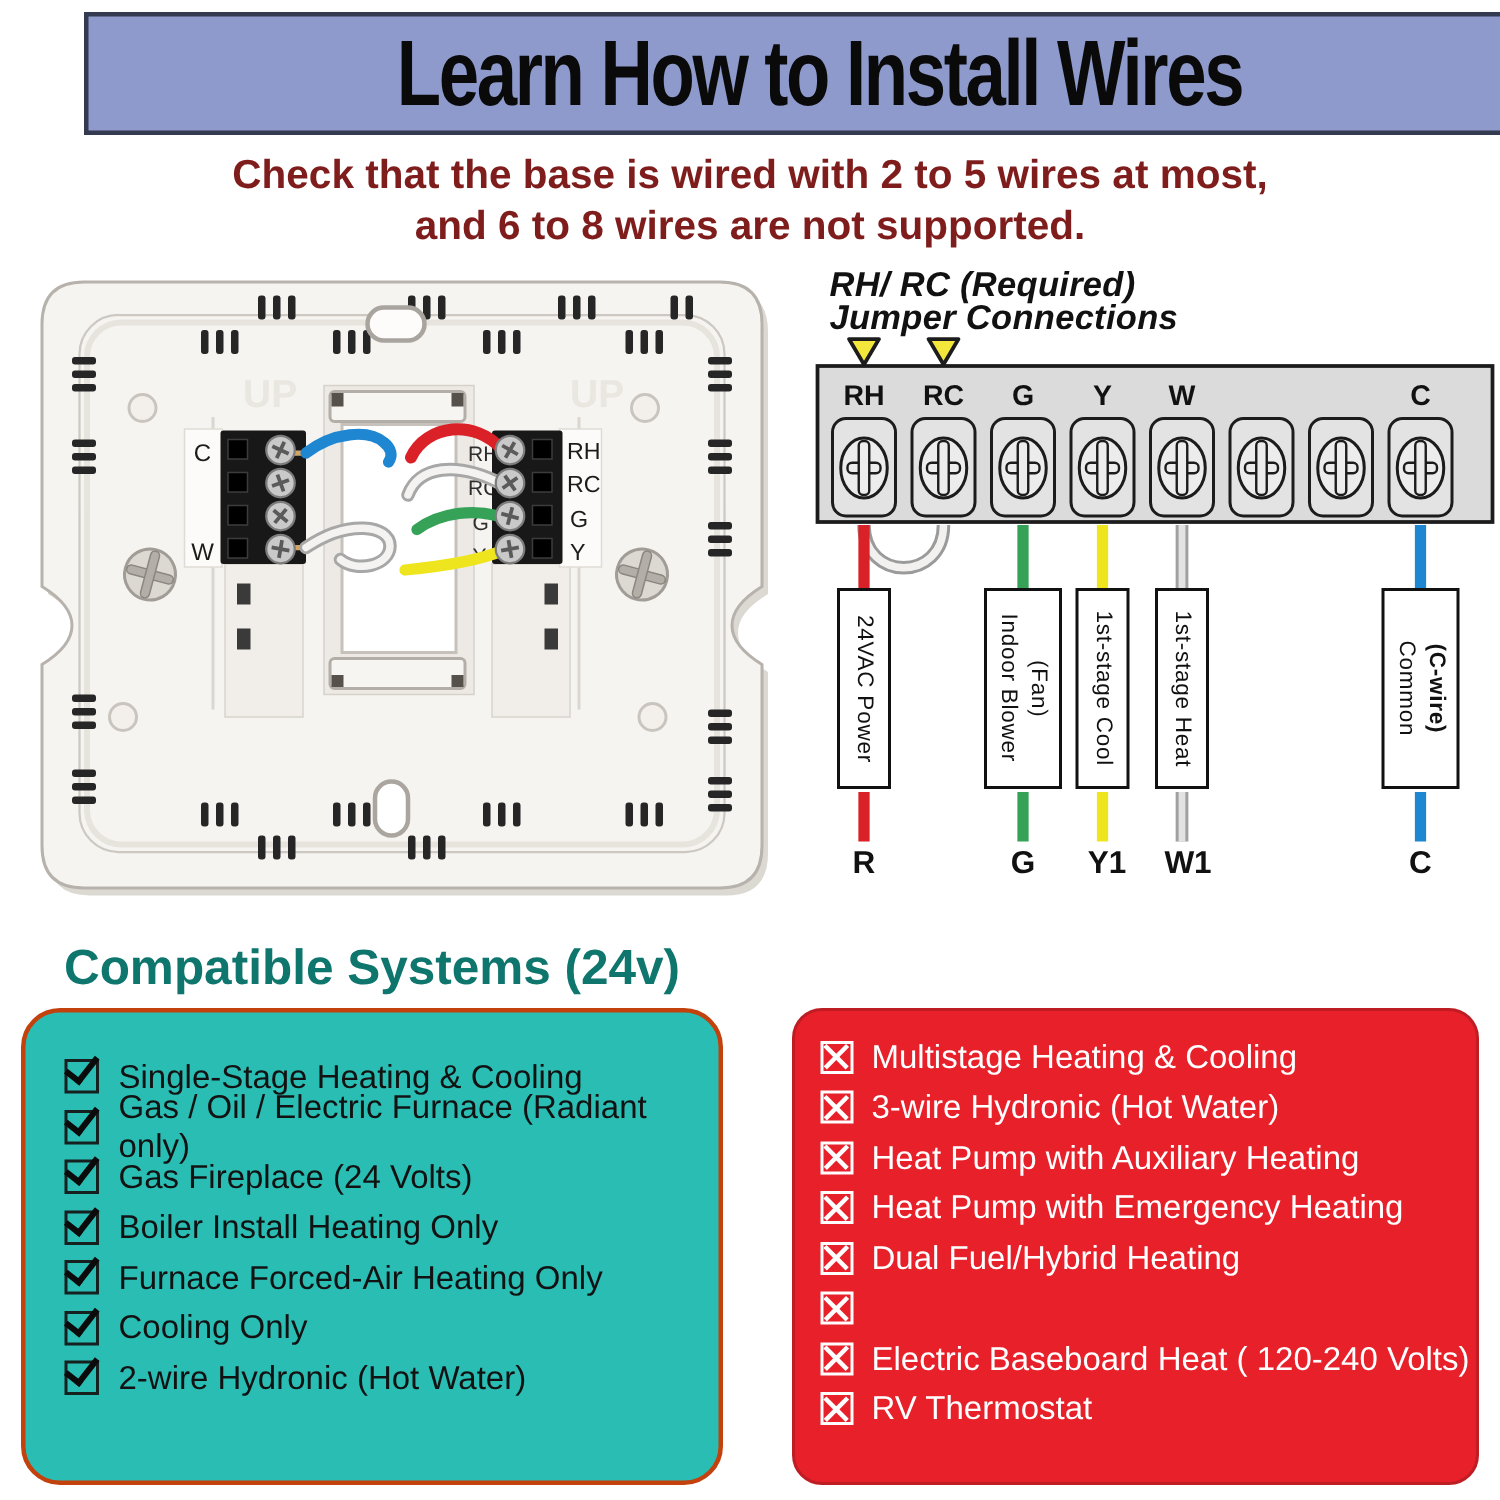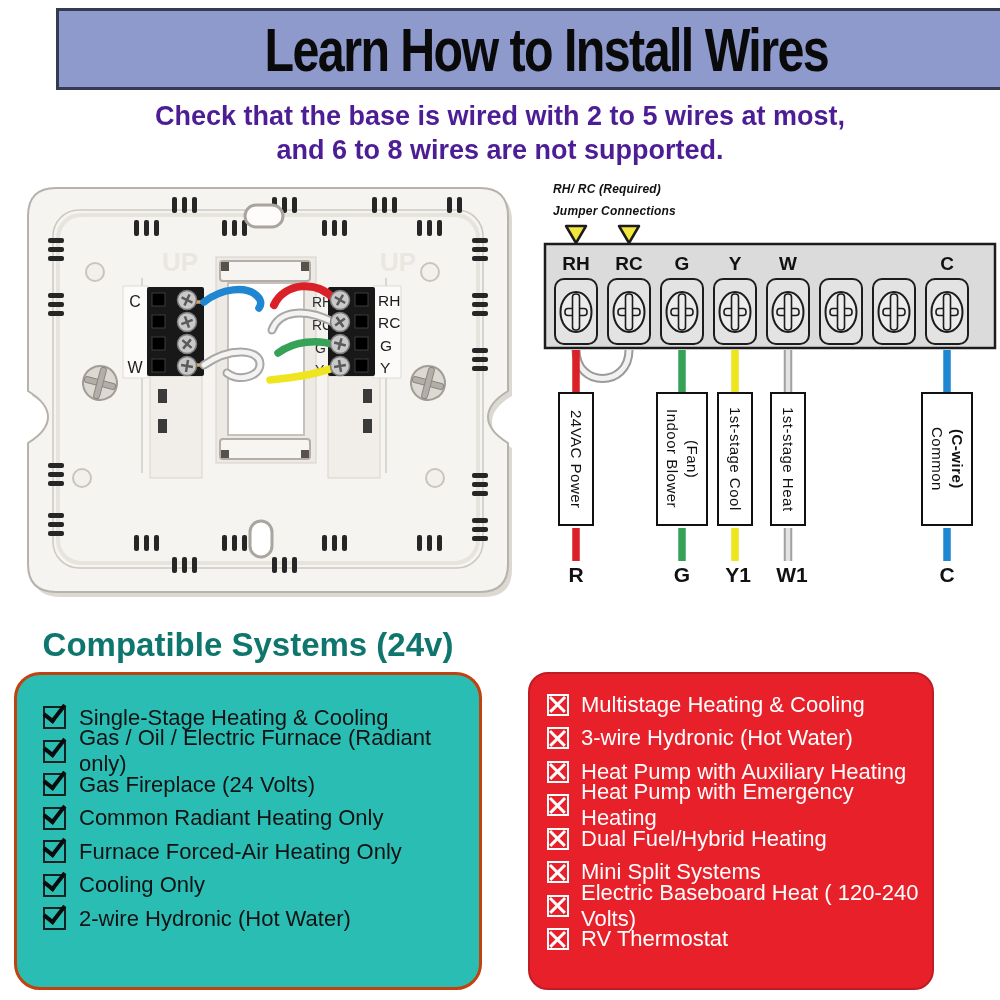--- a/index.html
+++ b/index.html
@@ -13,21 +13,21 @@
   .banner-text{font-size:62px;font-weight:bold;color:#0a0a0a;white-space:nowrap;
                transform:scaleX(.78);letter-spacing:-2px;}
 
   
   .subtitle{position:absolute;left:0;top:99px;width:100%;text-align:center;
             font-size:27px;font-weight:bold;line-height:34px;}
 
   
   .plate{position:absolute;left:22px;top:183px;}
   .strip{position:absolute;left:540px;top:223px;}
-  .jumper-note{position:absolute;left:553px;top:178px;font-size:12px;font-weight:bold;
+  .jumper-note{position:absolute;left:553px;top:178px;font-size:23px;font-weight:bold;
                font-style:italic;color:#111;line-height:22px;letter-spacing:.2px;}
 
   
   .wirebox{position:absolute;top:392px;height:134px;background:#fff;border:2px solid #111;
            box-sizing:border-box;display:flex;align-items:center;justify-content:center;}
   .wb-r{left:558px;width:36px;}
   .wb-g{left:656px;width:52px;}
   .wb-y{left:717px;width:36px;}
   .wb-w{left:770px;width:36px;}
   .wb-c{left:921px;width:52px;}
@@ -37,21 +37,21 @@
   .bold-line{font-weight:bold;}
 
   
   .syshead{position:absolute;top:626px;font-size:33px;font-weight:bold;color:#0f766e;
            text-align:center;white-space:nowrap;}
   .comp-head{left:14px;width:468px;}
   .incomp-head{left:528px;width:458px;}
   .panel{position:absolute;top:672px;height:318px;box-sizing:border-box;}
   .comp-panel{left:14px;width:468px;border-radius:26px;border:3px solid #c2410c;
               padding:26px 0 0 26px;}
-  .incomp-panel{left:528px;width:406px;border-radius:20px;border:2px solid #bf1d24;
+  .incomp-panel{left:528px;width:458px;border-radius:20px;border:2px solid #bf1d24;
                 padding:14px 0 0 17px;}
   .check-item,.x-item{display:flex;align-items:center;height:33.5px;font-size:22px;}
   .check-item{color:#121212;}
   .x-item{color:#fff;}
   .cbx{position:relative;width:19px;height:19px;border:2px solid #16211f;margin-right:13px;flex:none;}
   .cbx::after{content:"";position:absolute;left:3px;top:-8px;width:9px;height:18px;
               border-right:4px solid #0b0b0b;border-bottom:4px solid #0b0b0b;transform:rotate(38deg);}
   .xbx{position:relative;width:18px;height:18px;border:2px solid #fff;margin-right:12px;flex:none;}
   .xbx::before,.xbx::after{content:"";position:absolute;left:-2px;top:7.5px;width:21px;height:2.6px;background:#fff;}
   .xbx::before{transform:rotate(45deg);}
@@ -61,21 +61,21 @@
 </style>
 </head>
 <body>
 
 <div class="stage">
 
   <header class="banner" style="background-color: rgb(142, 154, 204);">
     <span class="banner-text">Learn How to Install Wires</span>
   </header>
 
-  <div class="subtitle" style="color: #4c1d95;">
+  <div class="subtitle" style="color: #7f1d1d;">
     <div>Check that the base is wired with 2 to 5 wires at most,</div>
     <div>and 6 to 8 wires are not supported.</div>
   </div>
 
   <svg class="plate" width="492" height="415" viewBox="0 0 492 415">
     <path transform="translate(4,5)" fill="#dcd8d2" d="M34,5 H458 Q486,5 486,33 V208 C473,216 466,224 466,234 C466,244 473,252 486,260 V381 Q486,409 458,409 H34 Q6,409 6,381 V260 C19,252 26,244 26,234 C26,224 19,216 6,208 V33 Q6,5 34,5 Z"></path>
     <path fill="#f6f4f0" stroke="#b7b2ac" stroke-width="2" d="M34,5 H458 Q486,5 486,33 V208 C473,216 466,224 466,234 C466,244 473,252 486,260 V381 Q486,409 458,409 H34 Q6,409 6,381 V260 C19,252 26,244 26,234 C26,224 19,216 6,208 V33 Q6,5 34,5 Z"></path>
     <rect x="31" y="27" width="430" height="358" rx="26" fill="none" stroke="#cdc8c2" stroke-width="1.5"></rect>
     <rect x="36" y="32" width="420" height="348" rx="23" fill="none" stroke="#e7e3dd" stroke-width="4"></rect>
 
@@ -387,21 +387,21 @@
       <span>Gas / Oil / Electric Furnace (Radiant only)</span>
     </div>
 
     <div class="check-item">
       <span class="cbx"></span>
       <span>Gas Fireplace (24 Volts)</span>
     </div>
 
     <div class="check-item">
       <span class="cbx"></span>
-      <span>Common Radiant Heating Only</span>
+      <span>Boiler Install Heating Only</span>
     </div>
 
     <div class="check-item">
       <span class="cbx"></span>
       <span>Furnace Forced-Air Heating Only</span>
     </div>
 
     <div class="check-item">
       <span class="cbx"></span>
       <span>Cooling Only</span>
@@ -434,21 +434,20 @@
       <span>Heat Pump with Emergency Heating</span>
     </div>
 
     <div class="x-item">
       <span class="xbx"></span>
       <span>Dual Fuel/Hybrid Heating</span>
     </div>
 
     <div class="x-item">
       <span class="xbx"></span>
-      <span>Mini Split Systems</span>
     </div>
 
     <div class="x-item">
       <span class="xbx"></span>
       <span>Electric Baseboard Heat ( 120-240 Volts)</span>
     </div>
 
 
     <div class="x-item">
       <span class="xbx"></span>

